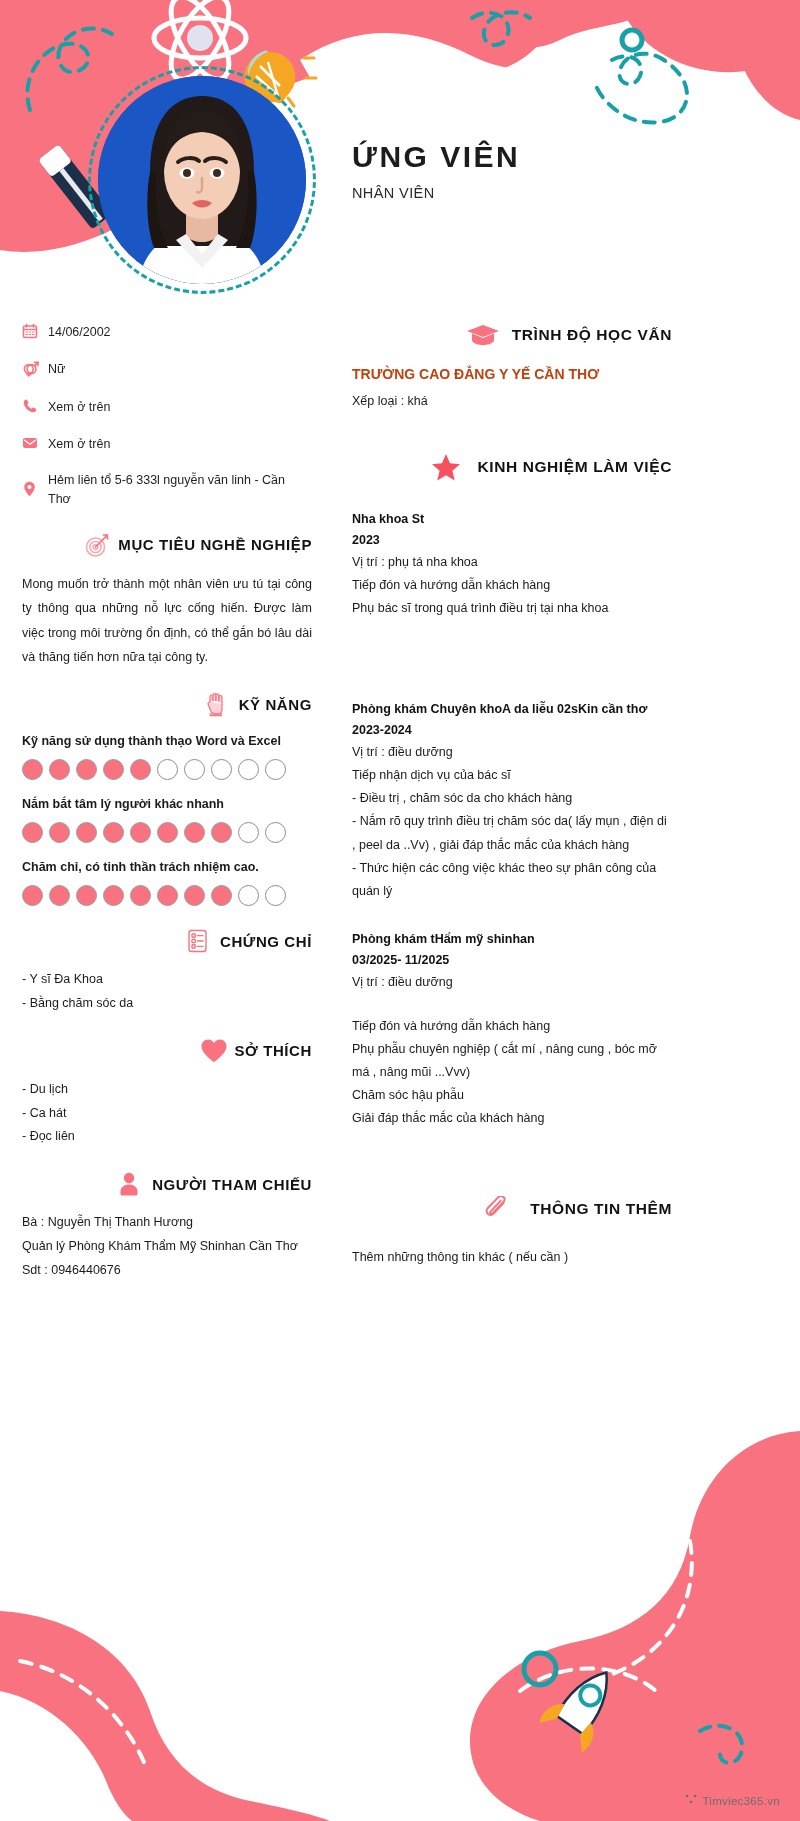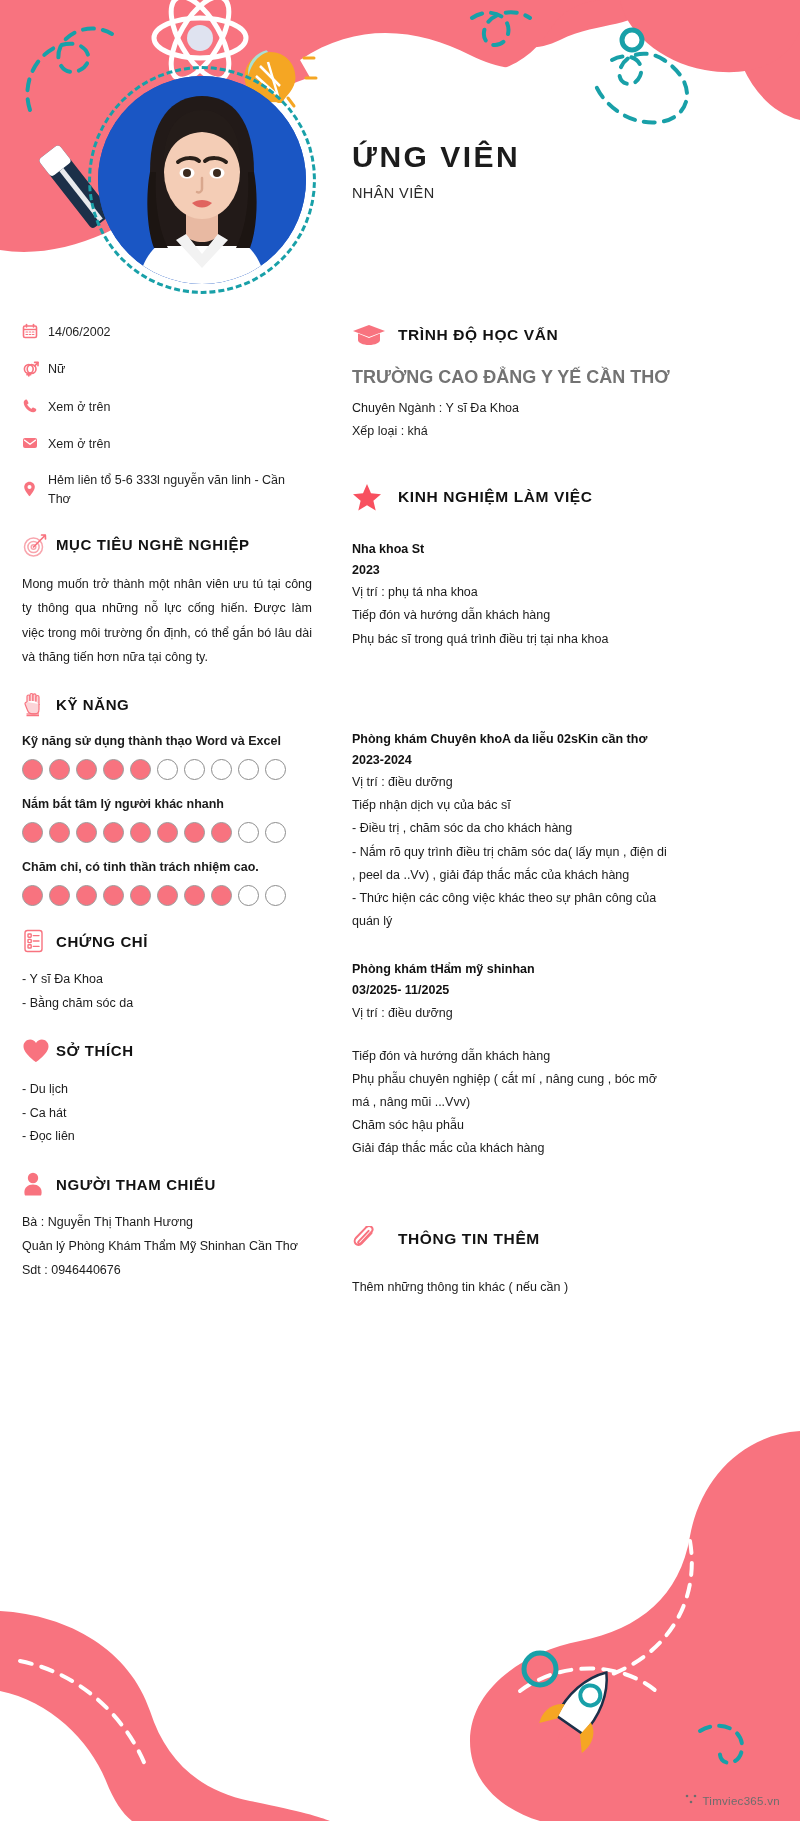--- a/index.html
+++ b/index.html
@@ -104,20 +104,21 @@
     font-size: 12.5px;
     color: #1f1f1f;
     line-height: 1.55;
   }
 
   
   .sec-head {
     display: flex;
     align-items: center;
     margin: 22px 0 14px 0;
+    justify-content: flex-end;
   }
   .sec-ico {
     width: 34px;
     flex: 0 0 34px;
     display: flex;
     align-items: center;
     color: #f8737f;
   }
   .sec-title {
     font-size: 15px;
@@ -133,23 +134,23 @@
     color: #1b1b1b;
     line-height: 1.95;
     text-align: justify;
   }
   .line-txt {
     font-size: 12.5px;
     color: #1b1b1b;
     line-height: 1.9;
   }
   .bold-txt {
-    font-size: 18px;
+    font-size: 14px;
     font-weight: bold;
-    color: #737373;
+    color: #c2410c;
     line-height: 1.75;
   }
 
   
   .skill-label {
     font-size: 12.5px;
     color: #1b1b1b;
     margin: 14px 0 8px 0;
     line-height: 1.6;
     font-weight: bold;
@@ -465,21 +466,20 @@
     <div class="sec-head r" style="margin-top:0">
       <span class="sec-ico">
         <svg width="34" height="26" viewBox="0 0 34 26" fill="#f8737f">
           <path d="M17 3 L33 9 L17 15 L1 9 Z"></path>
           <path d="M6 11.5 V18 C6 20.8 10.9 23 17 23 C23.1 23 28 20.8 28 18 V11.5 L17 16 Z"></path>
         </svg>
       </span>
       <span class="sec-title">TRÌNH ĐỘ HỌC VẤN</span>
     </div>
     <div class="bold-txt" style="margin-bottom:3px">TRƯỜNG CAO ĐẲNG Y YẾ CẦN THƠ</div>
-    <div class="job-line">Chuyên Ngành : Y sĩ Đa Khoa</div>
     <div class="job-line">Xếp loại : khá</div>
 
     <div class="sec-head r" style="margin-top:40px;margin-bottom:28px">
       <span class="sec-ico">
         <svg width="30" height="28" viewBox="0 0 30 28" fill="#f8505f">
           <path d="M15 1 L19 10.3 L29 11.2 L21.4 17.8 L23.7 27.5 L15 22.3 L6.3 27.5 L8.6 17.8 L1 11.2 L11 10.3 Z"></path>
         </svg>
       </span>
       <span class="sec-title">KINH NGHIỆM LÀM VIỆC</span>
     </div>

